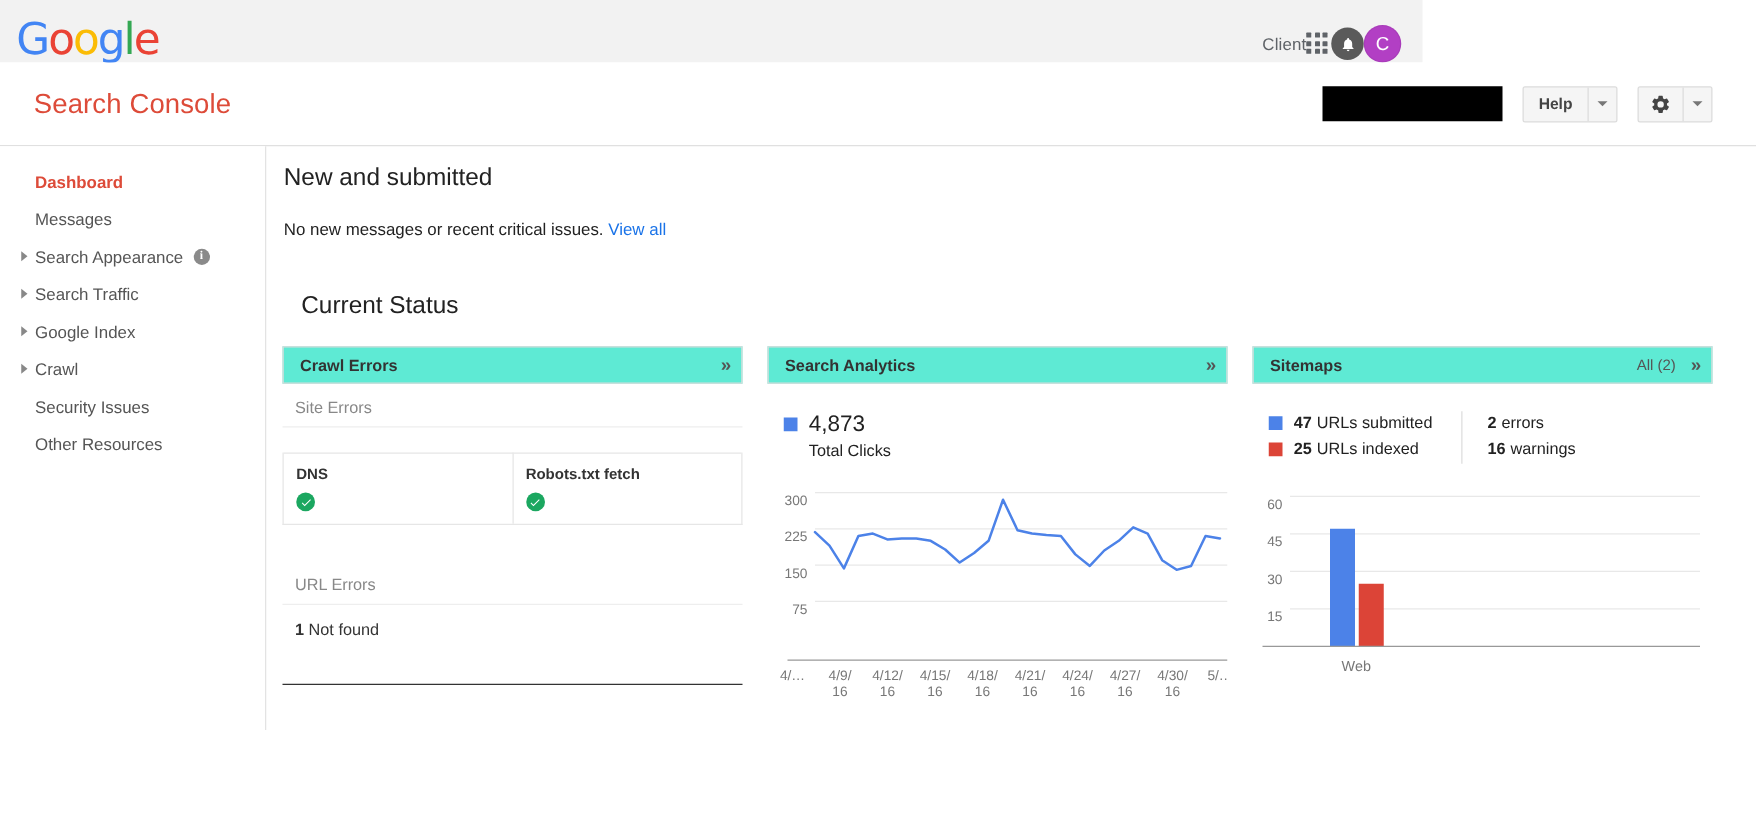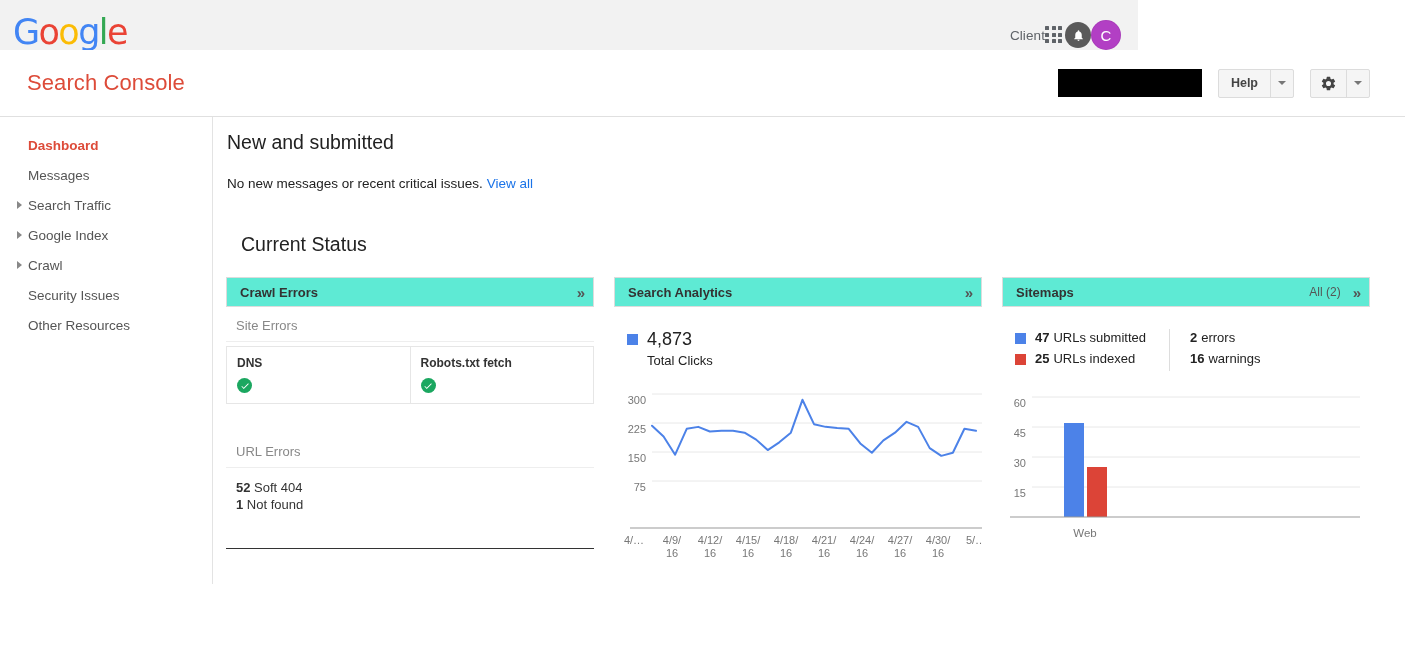--- a/index.html
+++ b/index.html
@@ -165,21 +165,21 @@
   }
 
   .subhead {
     font-size: 13px; color: #888; padding: 11px 0 8px 10px;
     border-bottom: 1px solid #eee;
   }
 
   
   .site-tbl {
     display: flex; border: 1px solid #e6e6e6;
-    border-top: none; margin-top: 4px;
+    border-top: none; margin-top: 20px;
   }
   .site-cell {
     flex: 1; padding: 9px 0 10px 10px;
     border-right: 1px solid #e6e6e6;
     border-top: 1px solid #e6e6e6;
   }
   .site-cell:last-child { border-right: none; }
   .site-cell .nm {
     font-size: 12px; font-weight: bold; color: #333;
     white-space: nowrap;
@@ -302,20 +302,25 @@
     <span>Dashboard</span>
 
   </div>
   <div class="nav-item">
 
     <span>Messages</span>
 
   </div>
   <div class="nav-item">
     <span class="nav-tri"></span>
+    <span>Search Appearance</span>
+    <span class="info-icon">i</span>
+  </div>
+  <div class="nav-item">
+    <span class="nav-tri"></span>
     <span>Search Traffic</span>
 
   </div>
   <div class="nav-item">
     <span class="nav-tri"></span>
     <span>Google Index</span>
 
   </div>
   <div class="nav-item">
     <span class="nav-tri"></span>
@@ -366,21 +371,20 @@
     <div class="ok-badge">
   <svg width="10" height="10" viewBox="0 0 24 24">
               <path fill="#fff" d="M9 16.2 4.8 12l-1.4 1.4L9 19 21 7l-1.4-1.4z"></path>
             </svg>
           </div>
   </div>
       </div>
     <div class="url-errs">
       <div class="subhead">URL Errors</div>
       <div class="url-list" id="url-errors-list">
-  <div><b>52</b> <span>Soft 404</span></div>
   <div><b>1</b> <span>Not found</span></div>
         </div>
     </div>
     <div class="panel-rule"></div>
   </section>
 
   <section class="panel" id="panel-search">
     <div class="panel-head">
       <h3>Search Analytics</h3>
       <span class="spacer"></span>

